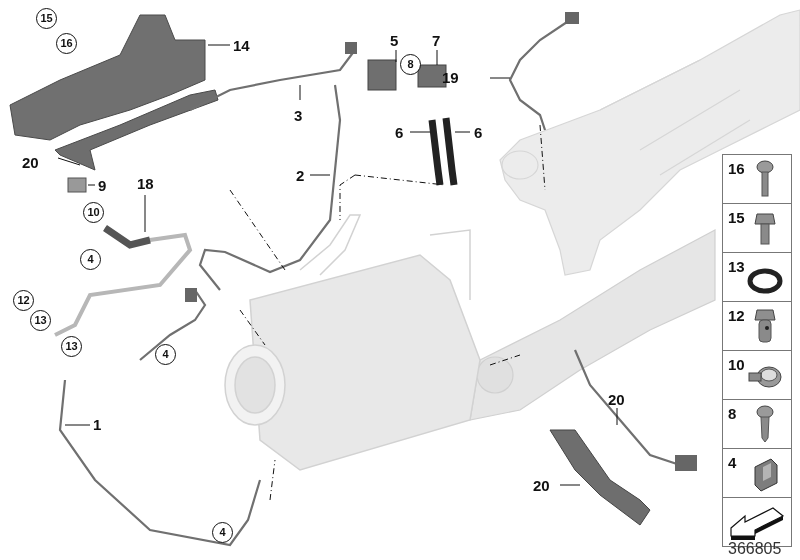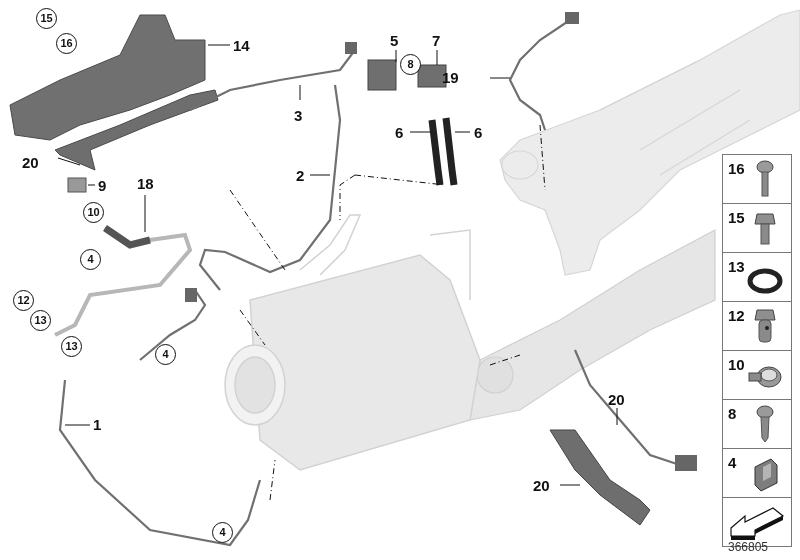--- a/index.html
+++ b/index.html
@@ -10,21 +10,21 @@
              line-height:1; font-family:"Liberation Sans", sans-serif;text-align:right; }
   .circled { position:absolute; width:19px; height:19px; border:1.5px solid #111;
              border-radius:50%; background:#fff; text-align:center; font-weight:bold;
              font-size:11px; line-height:19px; color:#111; box-sizing:content-box; }
   .legend { position:absolute; left:722px; top:154px; width:70px; }
   .legend-cell { position:relative; height:48px; border:1px solid #777; border-bottom:none;
                  background:#fff; }
   .legend-cell:last-child { border-bottom:1px solid #777; }
   .legend-num { position:absolute; left:5px; top:5px; font-weight:bold; font-size:15px; color:#111; }
   .legend-icon { position:absolute; right:6px; top:4px; width:40px; height:40px; }
-  .figure-id { position:absolute; left:728px; top:540px; font-size:12px; color:#333; }
+  .figure-id { position:absolute; left:728px; top:540px; font-size:16px; color:#333; }
 </style>
 </head>
 <body>
 
 <div id="stage">
   <svg width="800" height="560" viewBox="0 0 800 560" style="position:absolute;left:0;top:0">
 
     <g fill="#ececec" stroke="#d6d6d6" stroke-width="1.2">
       <path d="M520 140 L600 110 L700 60 L780 15 L800 10 L800 110 L770 125 L720 150 L680 170 L640 210 L600 240 L590 270 L565 275 L560 250 L545 210 L520 200 L505 180 L500 160 Z"></path>
       <path d="M600 110 L700 60 M640 150 L740 90 M660 175 L750 120" fill="none"></path>

